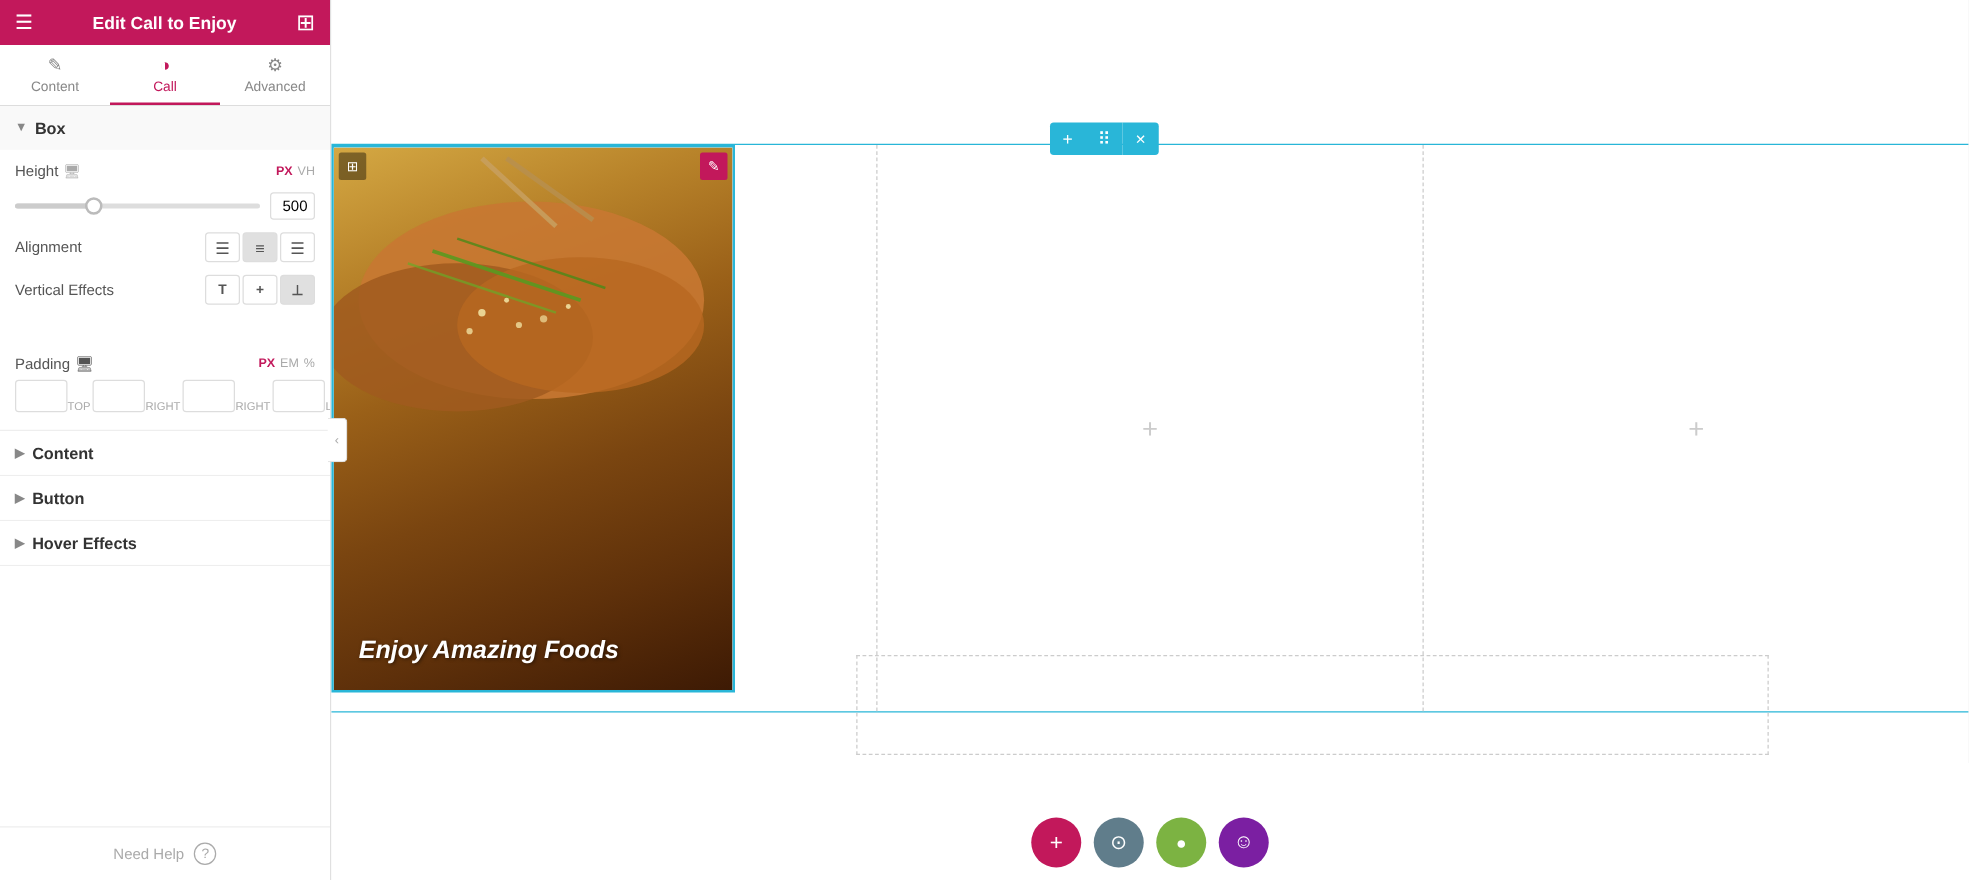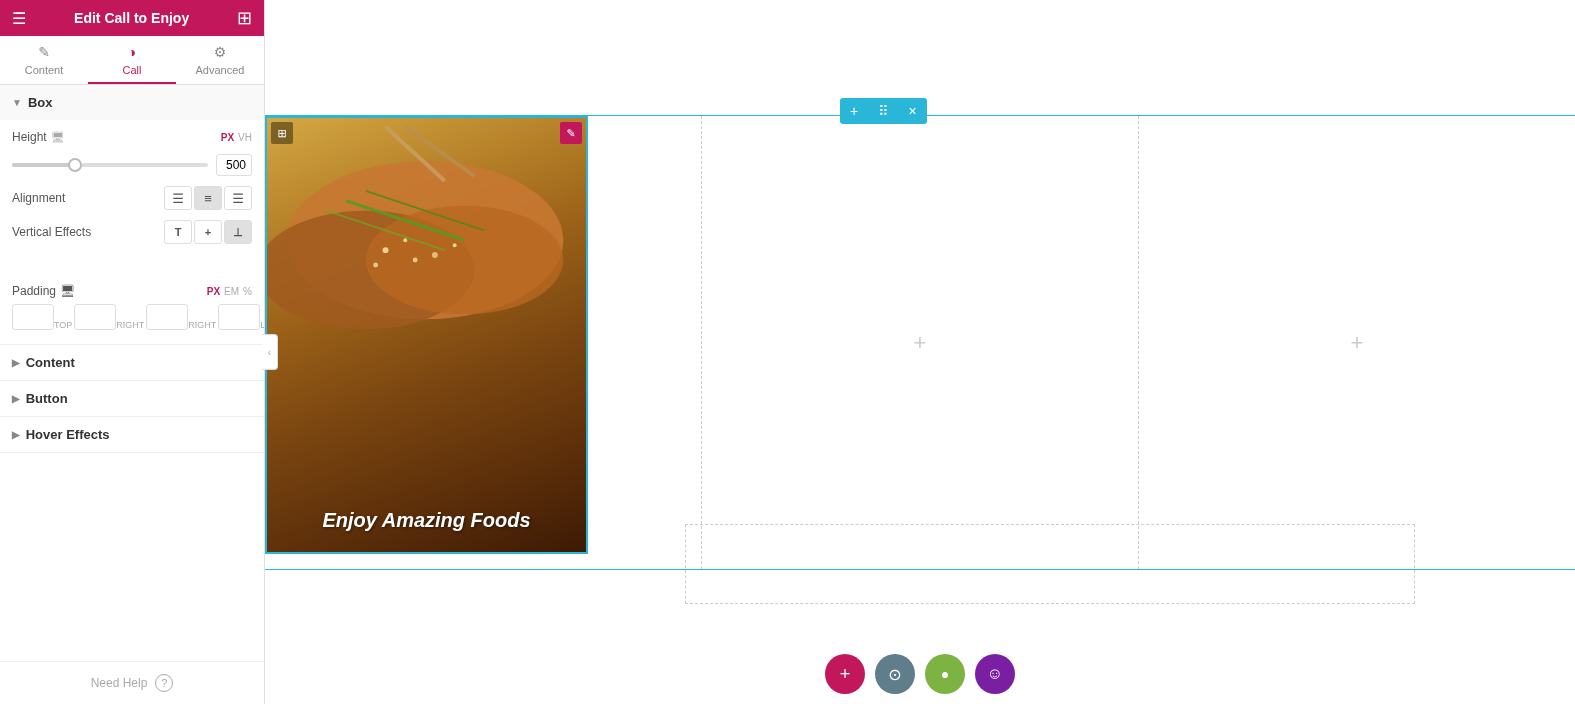--- a/index.html
+++ b/index.html
@@ -327,21 +327,20 @@
       cursor: pointer;
     }
 
     .food-text-area {
       position: relative;
       z-index: 2;
       text-align: center;
       color: #fff;
       padding: 10px 20px 20px;
       display: flex;
-      flex-direction: column;
       align-items: center;
       gap: 14px;
     }
     .food-title {
       font-size: 20px;
       font-weight: bold;
       font-style: italic;
       text-shadow: 1px 1px 3px rgba(0,0,0,0.5);
     }
     .food-btn {

